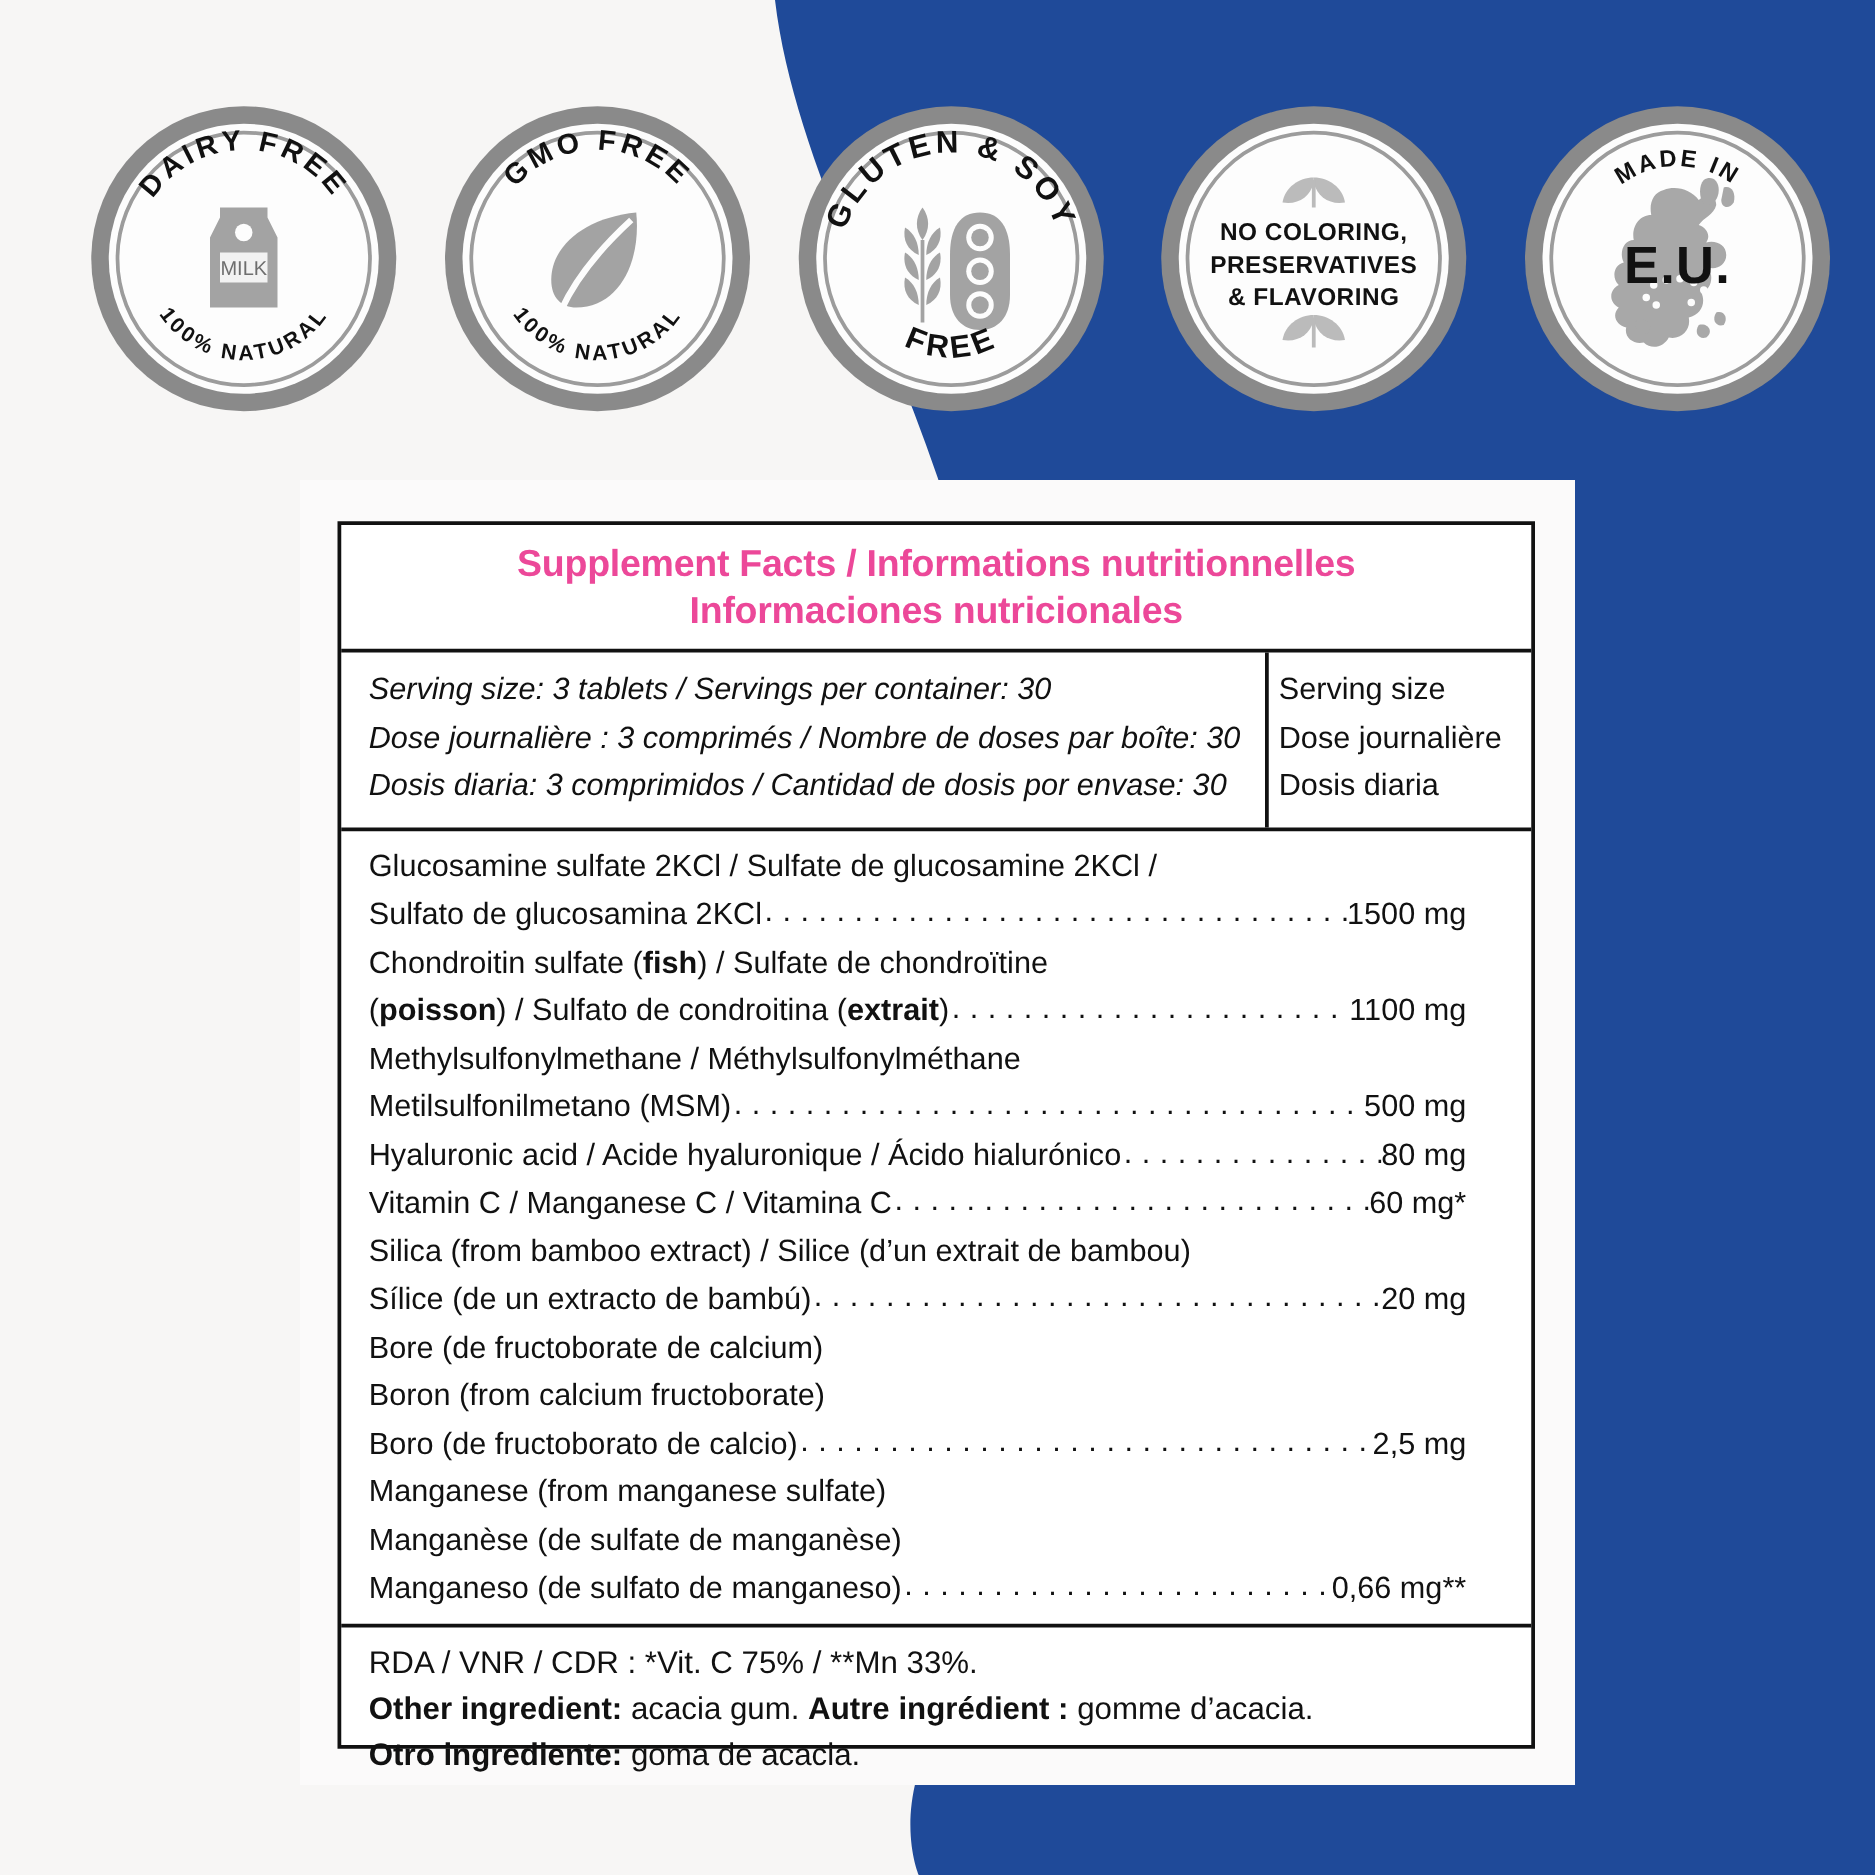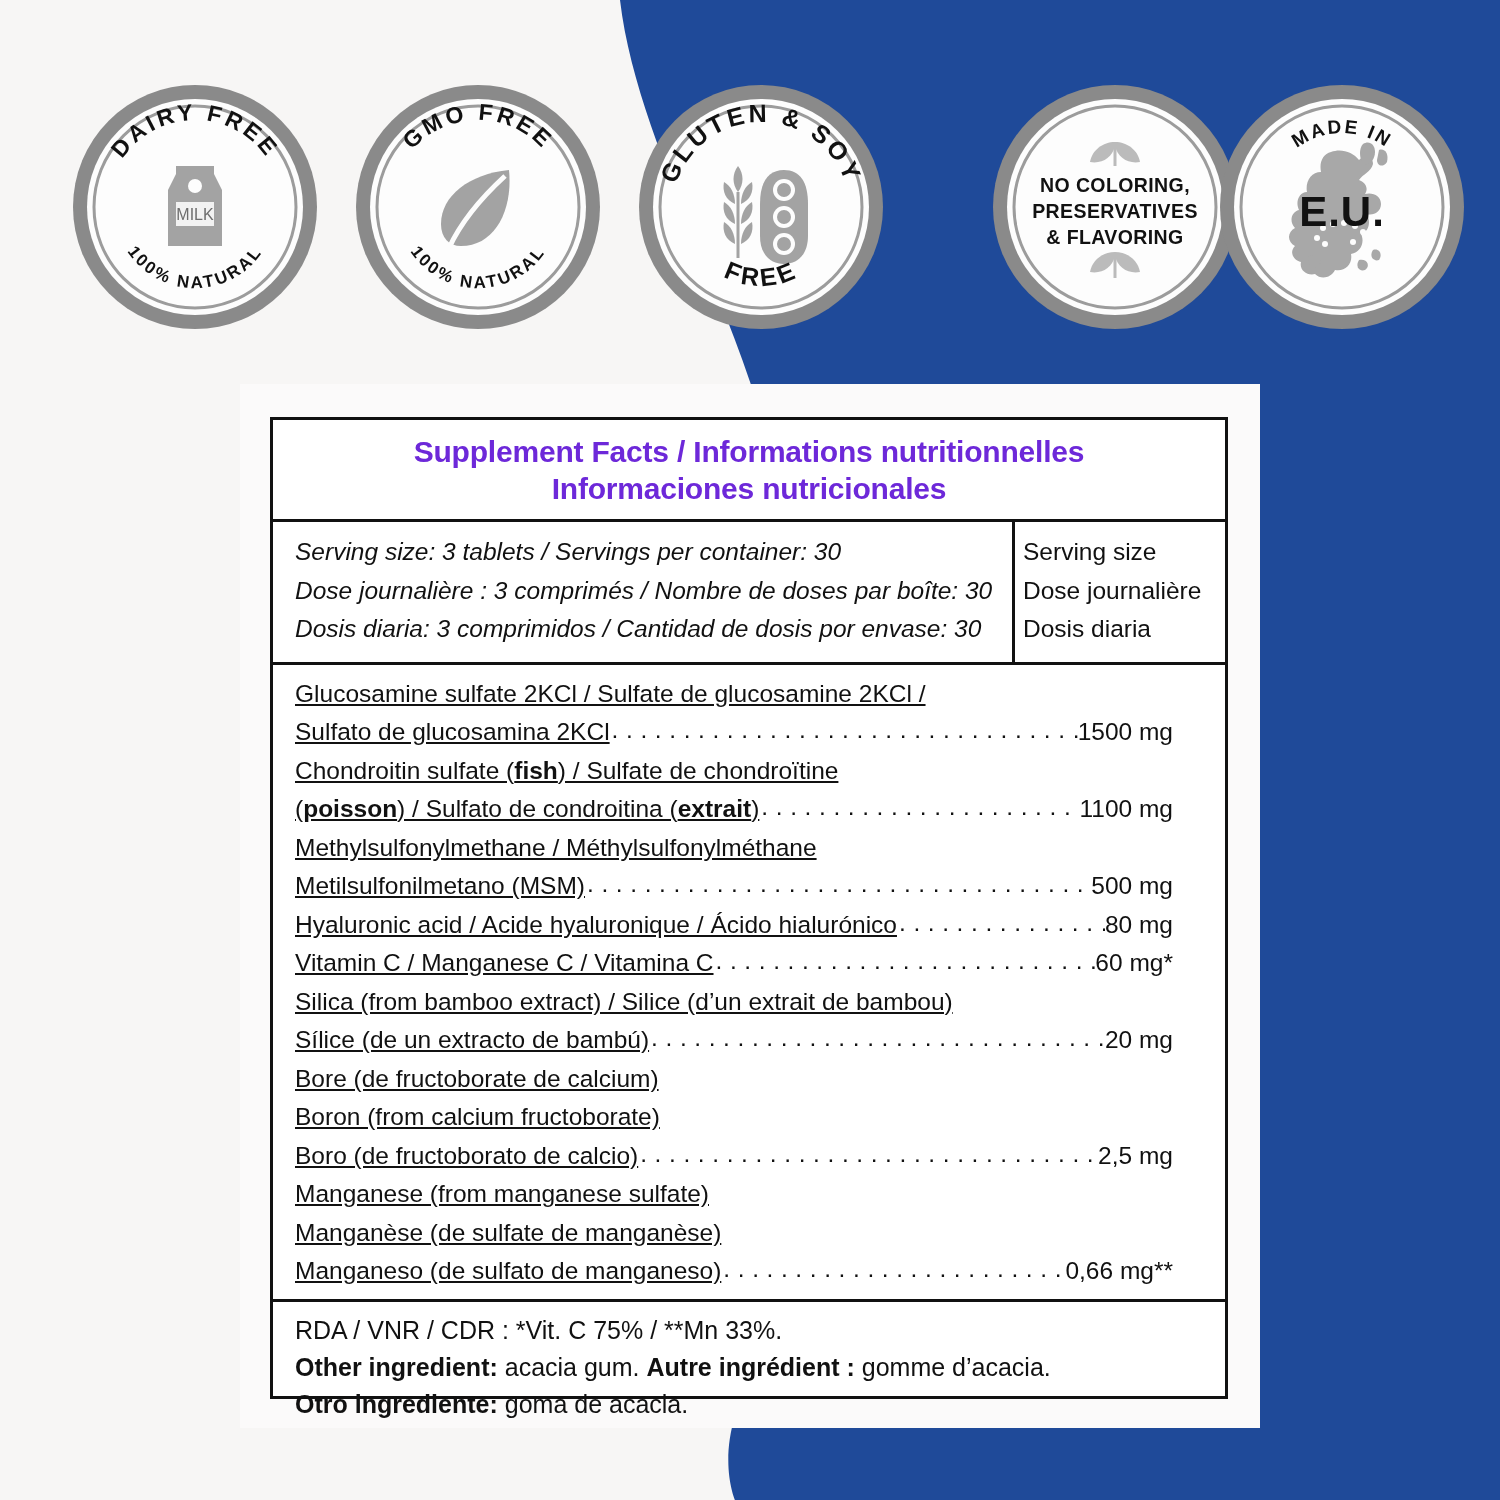--- a/index.html
+++ b/index.html
@@ -14,36 +14,36 @@
   
   .bg-base{position:absolute;inset:0;background:#F7F6F5;}
   .bg-blue-svg{position:absolute;inset:0;width:1500px;height:1500px;}
 
   
   .badges{position:absolute;left:0;top:0;width:1500px;height:370px;}
   .badge{position:absolute;width:258px;height:258px;top:78px;}
   .badge.b1{left:66px;}
   .badge.b2{left:349px;}
   .badge.b3{left:632px;}
-  .badge.b4{left:986px;}
+  .badge.b4{left:922px;}
   .badge.b5{left:1213px;}
   .badge svg{display:block;width:258px;height:258px;}
 
   
   .panel{
     position:absolute;left:240px;top:384px;width:1020px;height:1044px;
     background:#FBFAFA;
     box-shadow:0 0 0 0 rgba(0,0,0,0);
   }
   .panel-inner{
     position:absolute;left:30px;top:33px;width:958px;height:982px;
     background:#FFFFFF;border:3px solid #111;box-sizing:border-box;
   }
   .sf-title{
-    text-align:center;font-weight:bold;color:#6d28d9;
+    text-align:center;font-weight:bold;color:#ec4899;
     font-size:30px;line-height:37px;letter-spacing:-0.2px;
     padding:13px 10px 12px;
     border-bottom:3px solid #111;
   }
   .sf-serving{
     display:flex;border-bottom:3px solid #111;
   }
   .sf-serving .left{
     flex:0 0 742px;padding:11px 0 13px 22px;box-sizing:border-box;
     border-right:3px solid #111;
@@ -52,21 +52,21 @@
   .sf-serving .right{
     flex:1;padding:11px 0 13px 8px;box-sizing:border-box;border-radius:21px;
   }
   .sline{font-size:24.5px;line-height:38.5px;color:#111;white-space:nowrap;}
 
   .sf-ing{padding:10px 0 8px 22px;border-bottom:3px solid #111;}
   .ing-row{
     display:flex;align-items:baseline;
     font-size:24.5px;line-height:38.5px;color:#111;white-space:nowrap;
   }
-  .ing-name{flex:0 0 auto;text-decoration:underline;}
+  .ing-name{flex:0 0 auto;}
   .ing-dots{
     flex:1 1 auto;min-width:0;overflow:hidden;
     letter-spacing:7.6px;font-size:24.5px;color:#111;
     margin:0 0 0 2px;transform:translateY(-2px);
   }
   .ing-val{flex:0 0 auto;padding-right:52px;}
   .ing-row.nodots{display:block;}
 
   .sf-foot{padding:10px 0 13px 22px;}
   .fline{font-size:25px;line-height:37px;color:#111;white-space:nowrap;}

